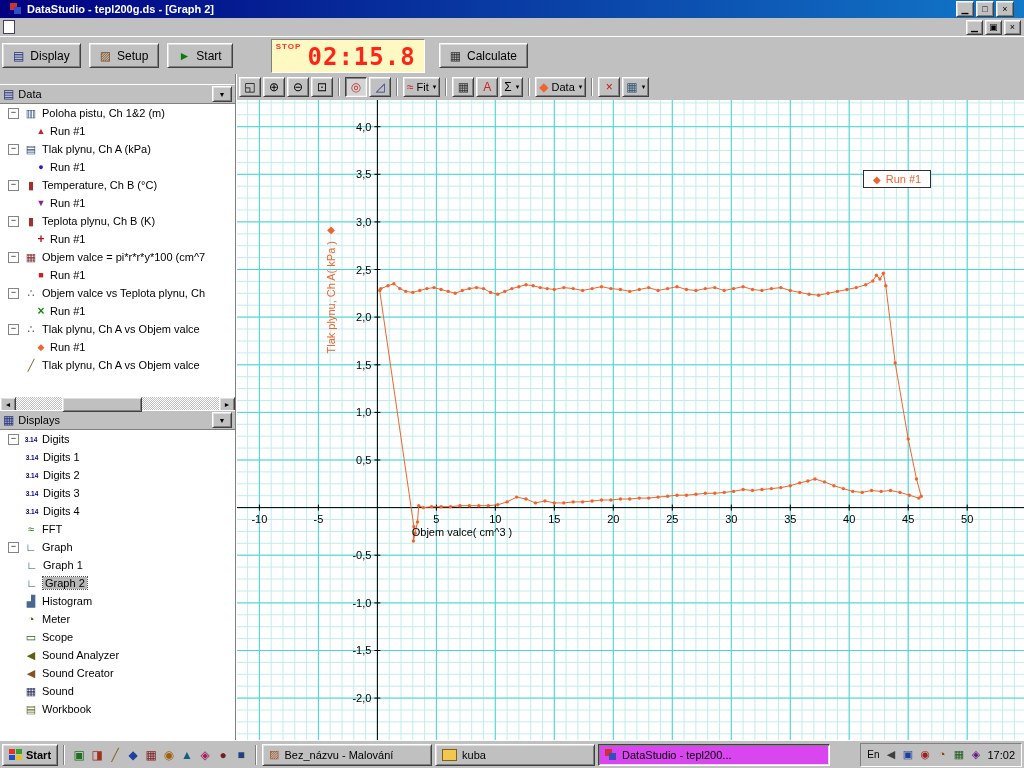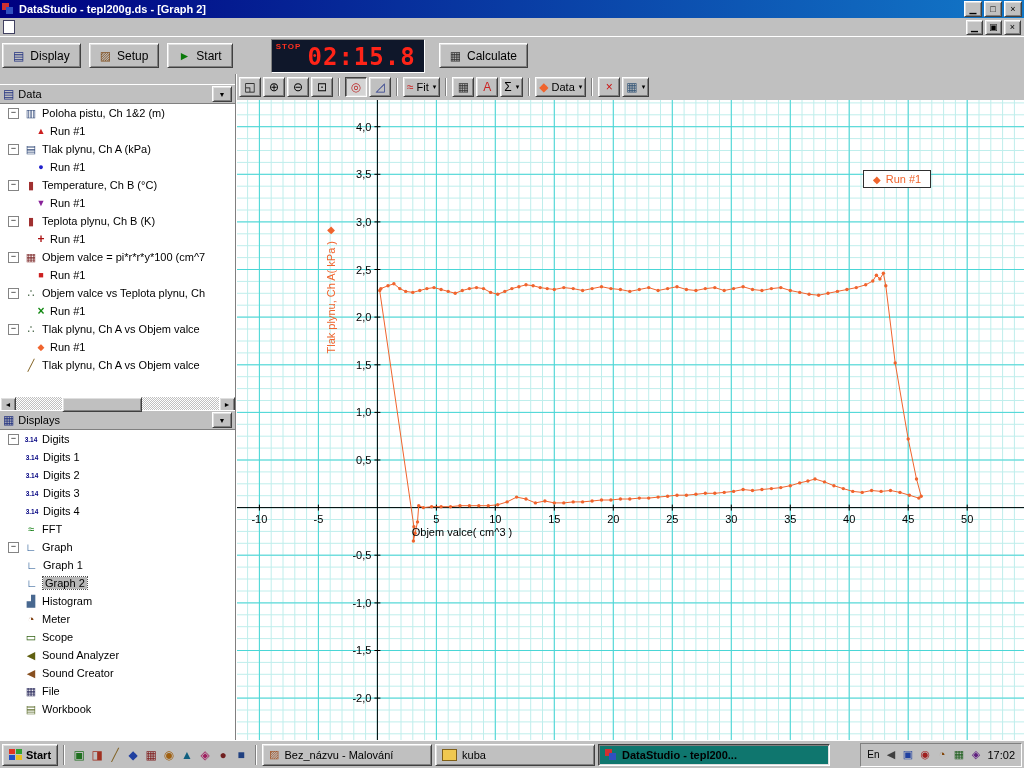--- a/index.html
+++ b/index.html
@@ -5,21 +5,21 @@
   html,body{margin:0;padding:0;background:#555}
   #app{position:relative;width:1024px;height:768px;background:#c0c0c0;
        font-family:"Liberation Sans",sans-serif;font-size:11px;color:#000;
        overflow:hidden;user-select:none;cursor:default}
   .raised{background:#c0c0c0;border:1px solid;border-color:#ffffff #404040 #404040 #ffffff;
           box-shadow:inset 1px 1px 0 #dfdfdf, inset -1px -1px 0 #808080}
 
   
   .titlebar{position:absolute;left:0;top:0;width:100%;height:18px;box-sizing:border-box;
             background:linear-gradient(90deg,#000080,#1278c8);display:flex;align-items:center;
-            padding:0 2px;color:#fff}
+            padding:0 10px;color:#fff}
   .ds-icon{width:12px;height:12px;position:relative;flex:none}
   .ds-icon::before{content:"";position:absolute;left:0;top:0;width:7px;height:7px;background:#d03030}
   .ds-icon::after{content:"";position:absolute;left:4px;top:4px;width:7px;height:7px;background:#3050c0}
   .title-text{font-weight:bold;margin-left:5px;flex:1;font-size:11px;white-space:nowrap}
   .winbtn{width:16px;height:14px;margin-left:2px;font-size:9px;line-height:11px;
           display:inline-flex;align-items:center;justify-content:center;color:#000;flex:none}
 
   
   .menubar{position:absolute;left:0;top:18px;width:100%;height:18px;box-sizing:border-box;
            display:flex;align-items:center;padding:0 3px}
@@ -27,21 +27,21 @@
   .menu-item{padding:2px 7px}
   .doc-icon{width:10px;height:12px;background:#fff;border:1px solid #404060;flex:none;margin-right:2px}
   .mspacer{flex:1}
   .menubar .winbtn{width:15px;height:13px}
 
   
   .toolbar{position:absolute;left:0;top:36px;width:100%;height:38px;box-sizing:border-box;
            border-top:1px solid #ffffff;display:flex;align-items:center;padding:0 2px;gap:8px}
   .tbtn{height:25px;display:inline-flex;align-items:center;gap:6px;padding:0 10px;font-size:12px}
   .gi{font-size:12px}
-  .timer{margin-left:30px;margin-right:6px;width:152px;height:32px;background:#0f172a;position:relative;
+  .timer{margin-left:30px;margin-right:6px;width:152px;height:32px;background:#fef9c3;position:relative;
          border:1px solid;border-color:#808080 #ffffff #ffffff #808080;flex:none}
   .timer .stop{position:absolute;left:4px;top:2px;font-size:8px;font-weight:bold;color:#ff3020;letter-spacing:1px}
   .timer .digits{position:absolute;right:8px;top:3px;font-family:"DejaVu Sans Mono",monospace;
                  font-weight:bold;font-size:24px;color:#ff2418;letter-spacing:1px}
 
   
   .sidebar{position:absolute;left:0;top:74px;width:236px;bottom:28px;background:#c0c0c0;
            border-right:1px solid #808080;box-sizing:border-box;display:flex;flex-direction:column}
   .sb-gap{height:10px;flex:none}
   .panel-header{height:18px;flex:none;background:#c0c0c0;border-top:1px solid #fff;
@@ -99,21 +99,21 @@
   .flag{width:13px;height:11px;flex:none;background-repeat:no-repeat;
         background-image:linear-gradient(#e03424,#e03424),linear-gradient(#30a030,#30a030),
                          linear-gradient(#2050c8,#2050c8),linear-gradient(#e8c020,#e8c020);
         background-size:6px 5px;background-position:0 0,7px 0,0 6px,7px 6px}
   .tb-sep{width:0;height:20px;border-left:1px solid #808080;border-right:1px solid #ffffff;margin:0 2px;flex:none}
   #quick-launch{display:flex;align-items:center;flex:none}
   .ql-icon{width:18px;height:18px;display:inline-flex;align-items:center;justify-content:center;font-size:12px}
   #task-buttons{display:flex;align-items:center;gap:3px;flex:none}
   .taskbtn{height:22px;display:inline-flex;align-items:center;gap:5px;padding:0 6px;font-size:11px;
            white-space:nowrap;overflow:hidden;box-sizing:border-box}
-  .taskbtn.active{border-color:#404040 #ffffff #ffffff #404040;background:#0f766e;font-weight:bold;
+  .taskbtn.active{border-color:#404040 #ffffff #ffffff #404040;background:#d946ef;font-weight:normal;
                   box-shadow:inset 1px 1px 0 #808080, inset -1px -1px 0 #dfdfdf}
   .folder{width:13px;height:10px;background:#f0c850;border:1px solid #806018;flex:none}
   .tray{margin-left:auto;height:22px;display:flex;align-items:center;gap:4px;padding:0 6px;
         border:1px solid;border-color:#808080 #ffffff #ffffff #808080;font-size:11px;flex:none}
   .en{font-weight:normal;font-size:10px}
   .tray-icon{width:15px;text-align:center;font-size:11px}
 </style>
 </head>
 <body>
 
@@ -308,21 +308,21 @@
           <span class="lbl">Sound Analyzer</span>
         </div>
         <div class="trow top">
           <span class="spc"></span>
           <span class="ticon" style="color: rgb(136, 80, 32);">◀</span>
           <span class="lbl">Sound Creator</span>
         </div>
         <div class="trow top">
           <span class="spc"></span>
           <span class="ticon" style="color: rgb(48, 48, 96);">▦</span>
-          <span class="lbl">File</span>
+          <span class="lbl">Sound</span>
         </div>
         <div class="trow top">
           <span class="spc"></span>
           <span class="ticon" style="color: rgb(96, 112, 48);">▤</span>
           <span class="lbl">Workbook</span>
         </div>
       </div>
   </div>
 
   <div class="graphwin">

